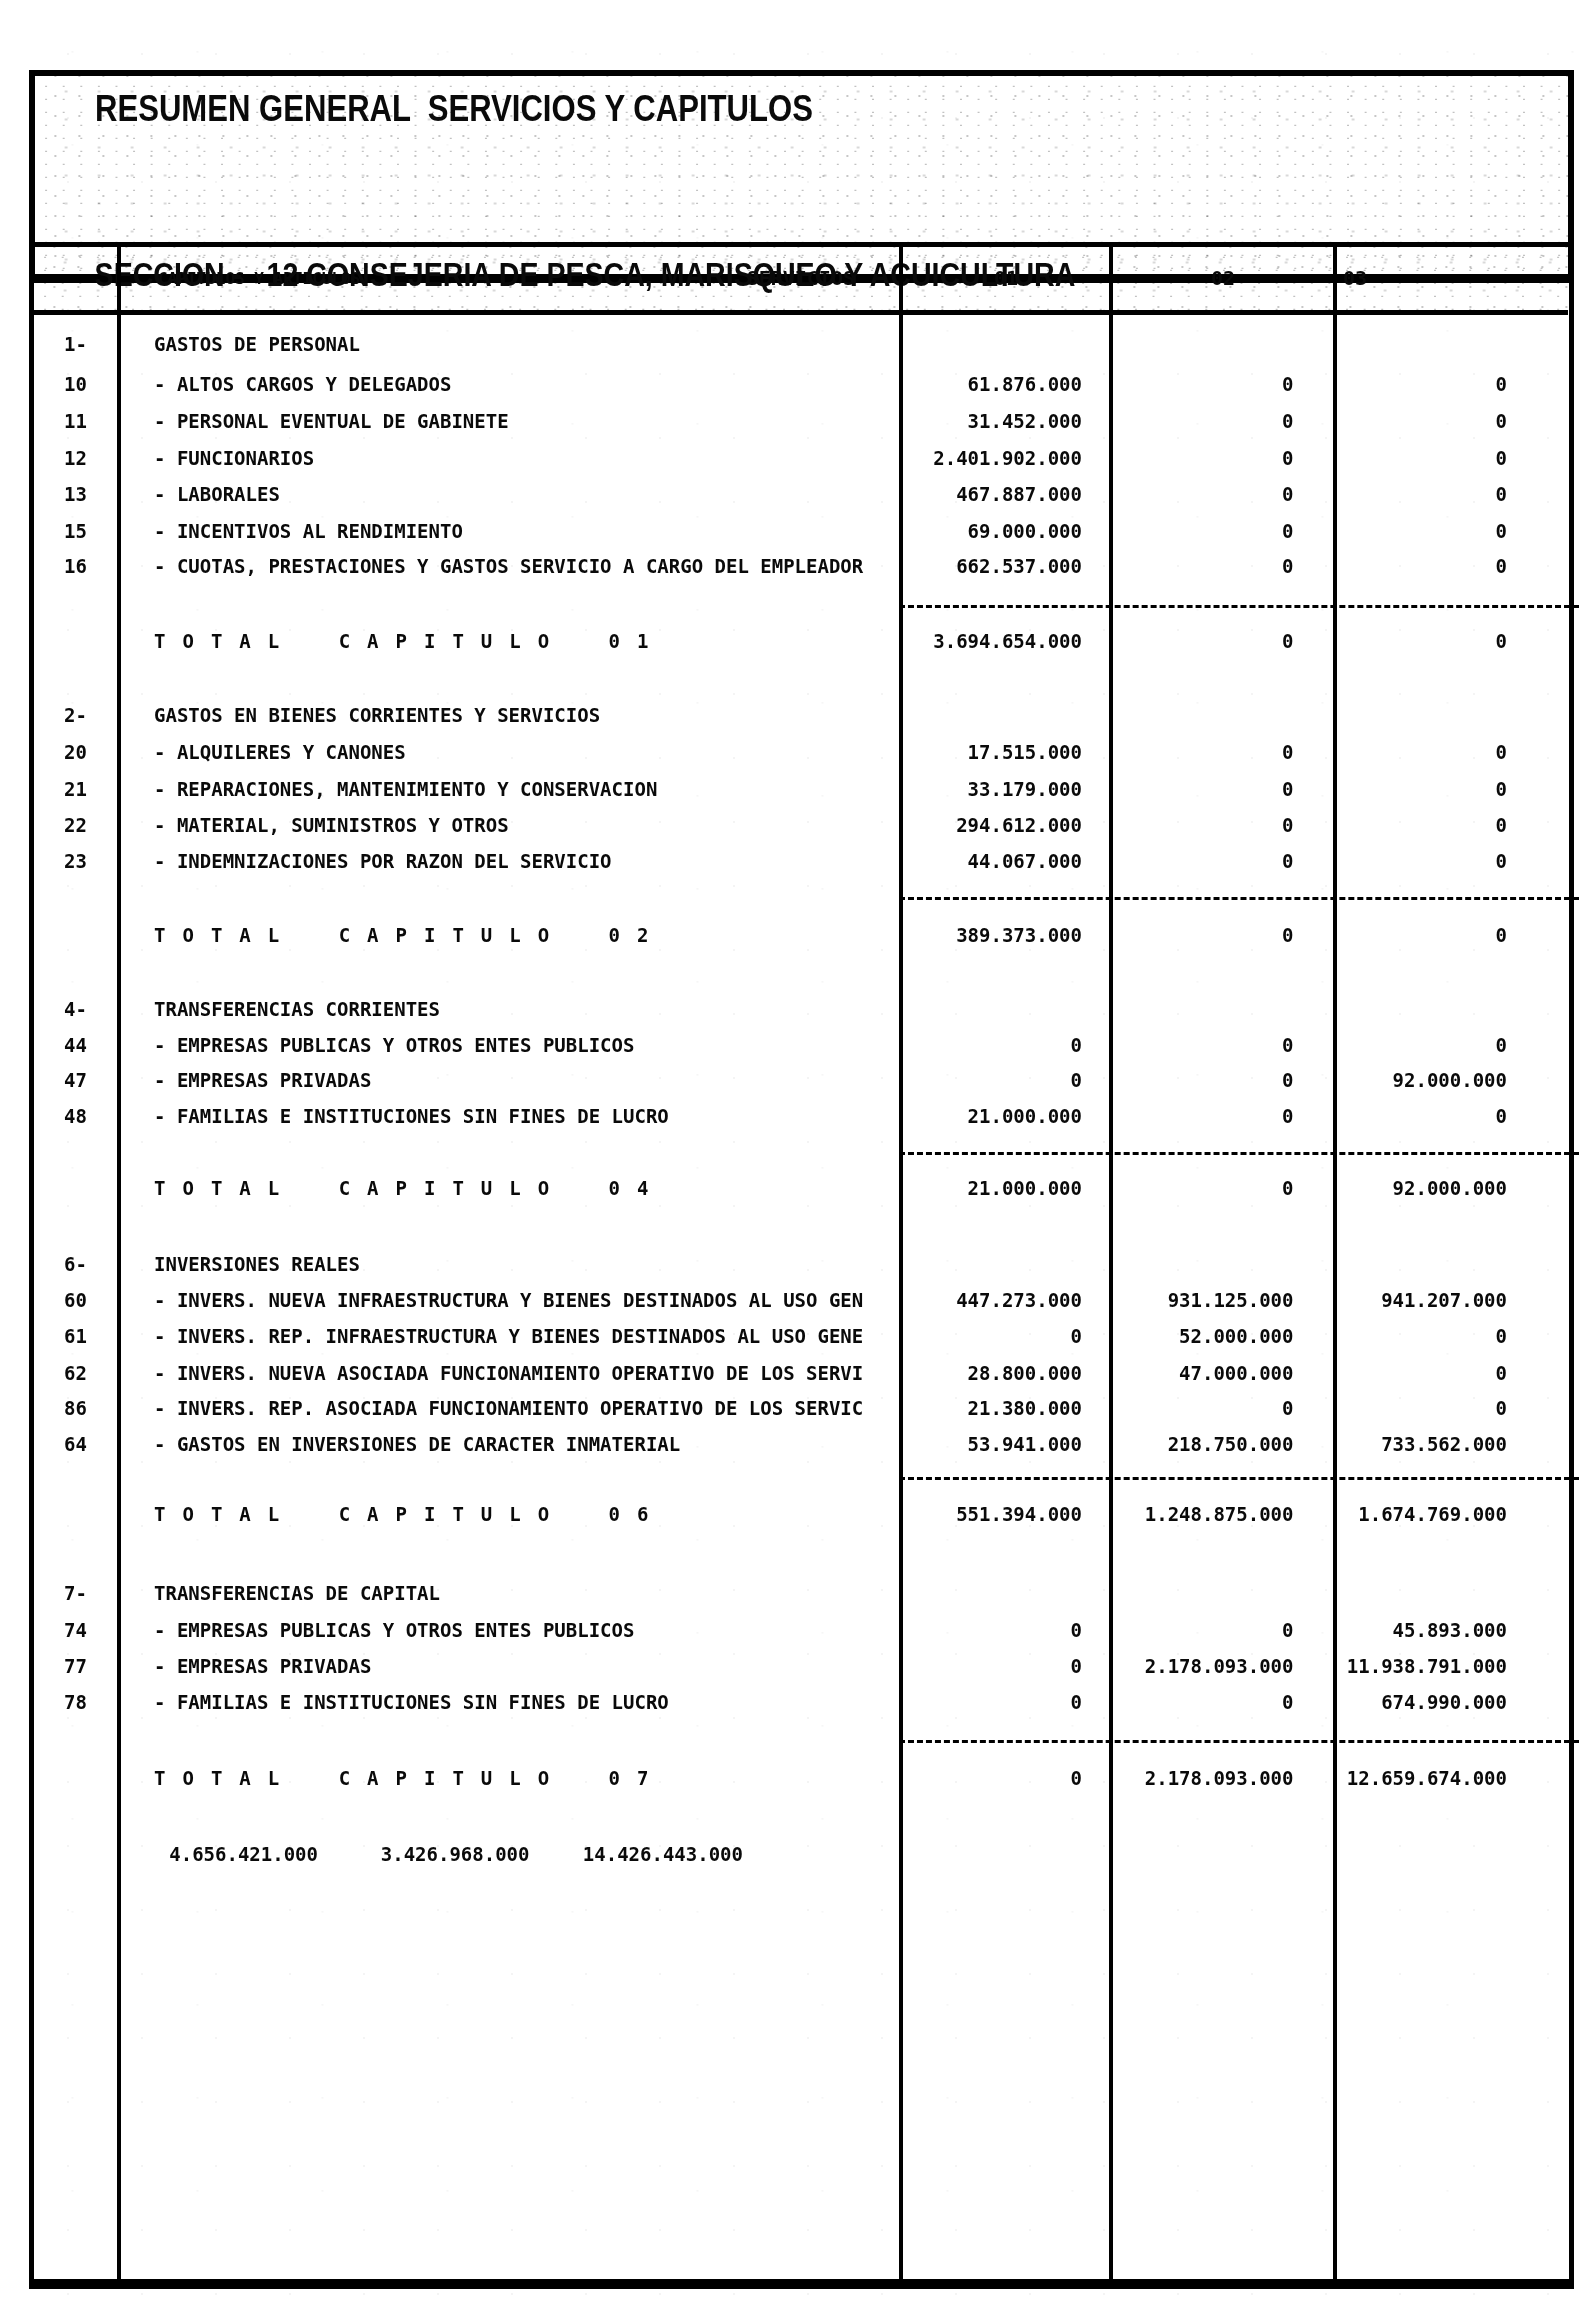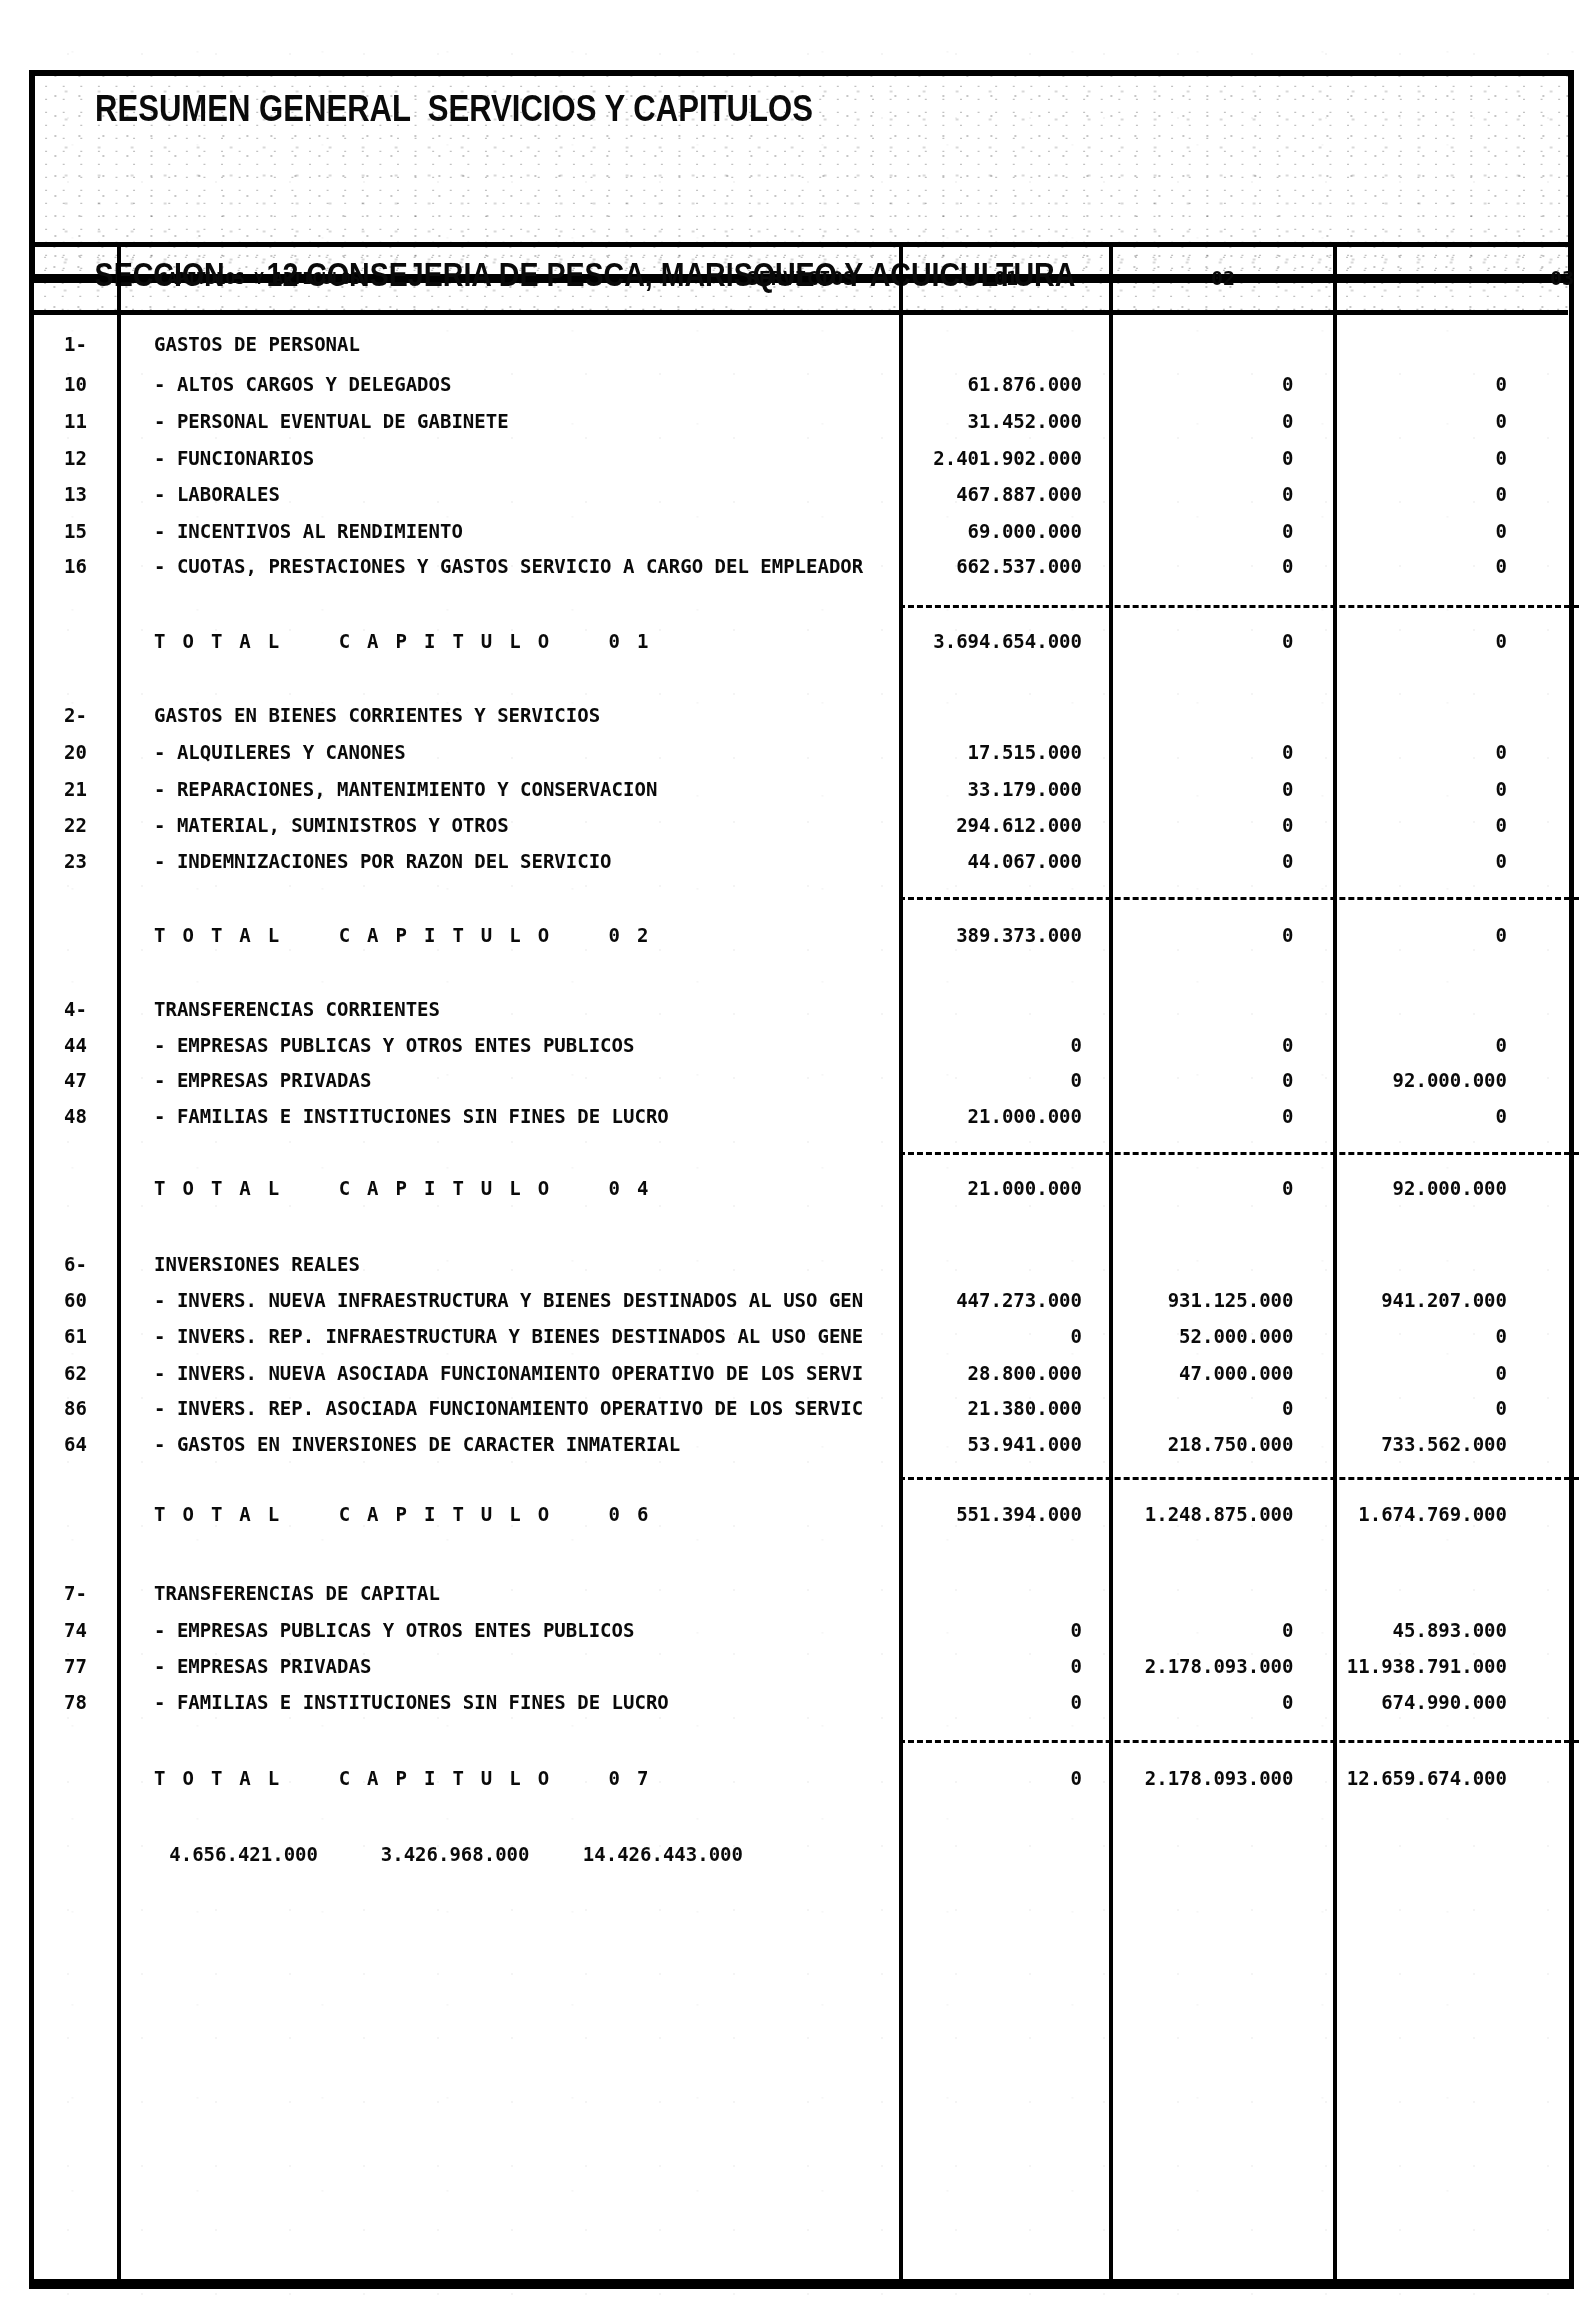--- a/index.html
+++ b/index.html
@@ -42,21 +42,21 @@
   .thead{
     position:absolute;left:0;top:0;width:1534px;height:68px;
     border-bottom:5.4px solid #000;box-sizing:border-box;
   }
   .vline{position:absolute;top:0;bottom:0;width:3.8px;background:#000;}
   .vl1{left:83px;}.vl2{left:865px;}.vl3{left:1075px;}.vl4{left:1299px;}
   .hcap{position:absolute;left:124px;top:0;height:63px;line-height:63px;font-weight:bold;font-size:16px;}
   .hserv{position:absolute;left:0;top:0;width:865px;height:63px;line-height:63px;text-align:right;padding-right:44px;box-sizing:border-box;font-weight:bold;font-size:20px;}
   .h01{position:absolute;left:869px;width:206px;top:0;height:81px;line-height:63px;text-align:center;font-weight:bold;font-size:20px;}
   .h02{position:absolute;left:1079px;width:220px;top:0;height:63px;line-height:63px;text-align:center;font-weight:bold;font-size:20px;}
-  .h03{position:absolute;left:1303px;width:231px;top:0;height:63px;line-height:63px;text-align:right;font-weight:bold;font-size:20px;padding-left:6px;}
+  .h03{position:absolute;left:1303px;width:231px;top:0;height:63px;line-height:63px;text-align:left;font-weight:bold;font-size:20px;padding-left:6px;}
   
   .row{position:absolute;left:0;width:1534px;height:37px;line-height:37px;display:flex;font-weight:bold;font-size:19px;white-space:pre;}
   .cn{width:83px;text-align:center;flex:none;}
   .cl{width:764px;padding-left:37px;box-sizing:border-box;flex:none;overflow:visible;}
   .cv1{width:210px;text-align:right;padding-right:9px;box-sizing:border-box;flex:none;}
   .cv2{width:224px;text-align:right;padding-right:21.5px;box-sizing:border-box;flex:none;}
   .cv3{width:235px;text-align:right;padding-right:43px;box-sizing:border-box;flex:none;}
   .row.total .cl{letter-spacing:17px;word-spacing:14px;}
   .grand-label{letter-spacing:17px;word-spacing:14px;margin-left:35px;}
   .dash-sep{position:absolute;left:865px;width:680px;height:0;border-top:3.8px dashed #000;}

